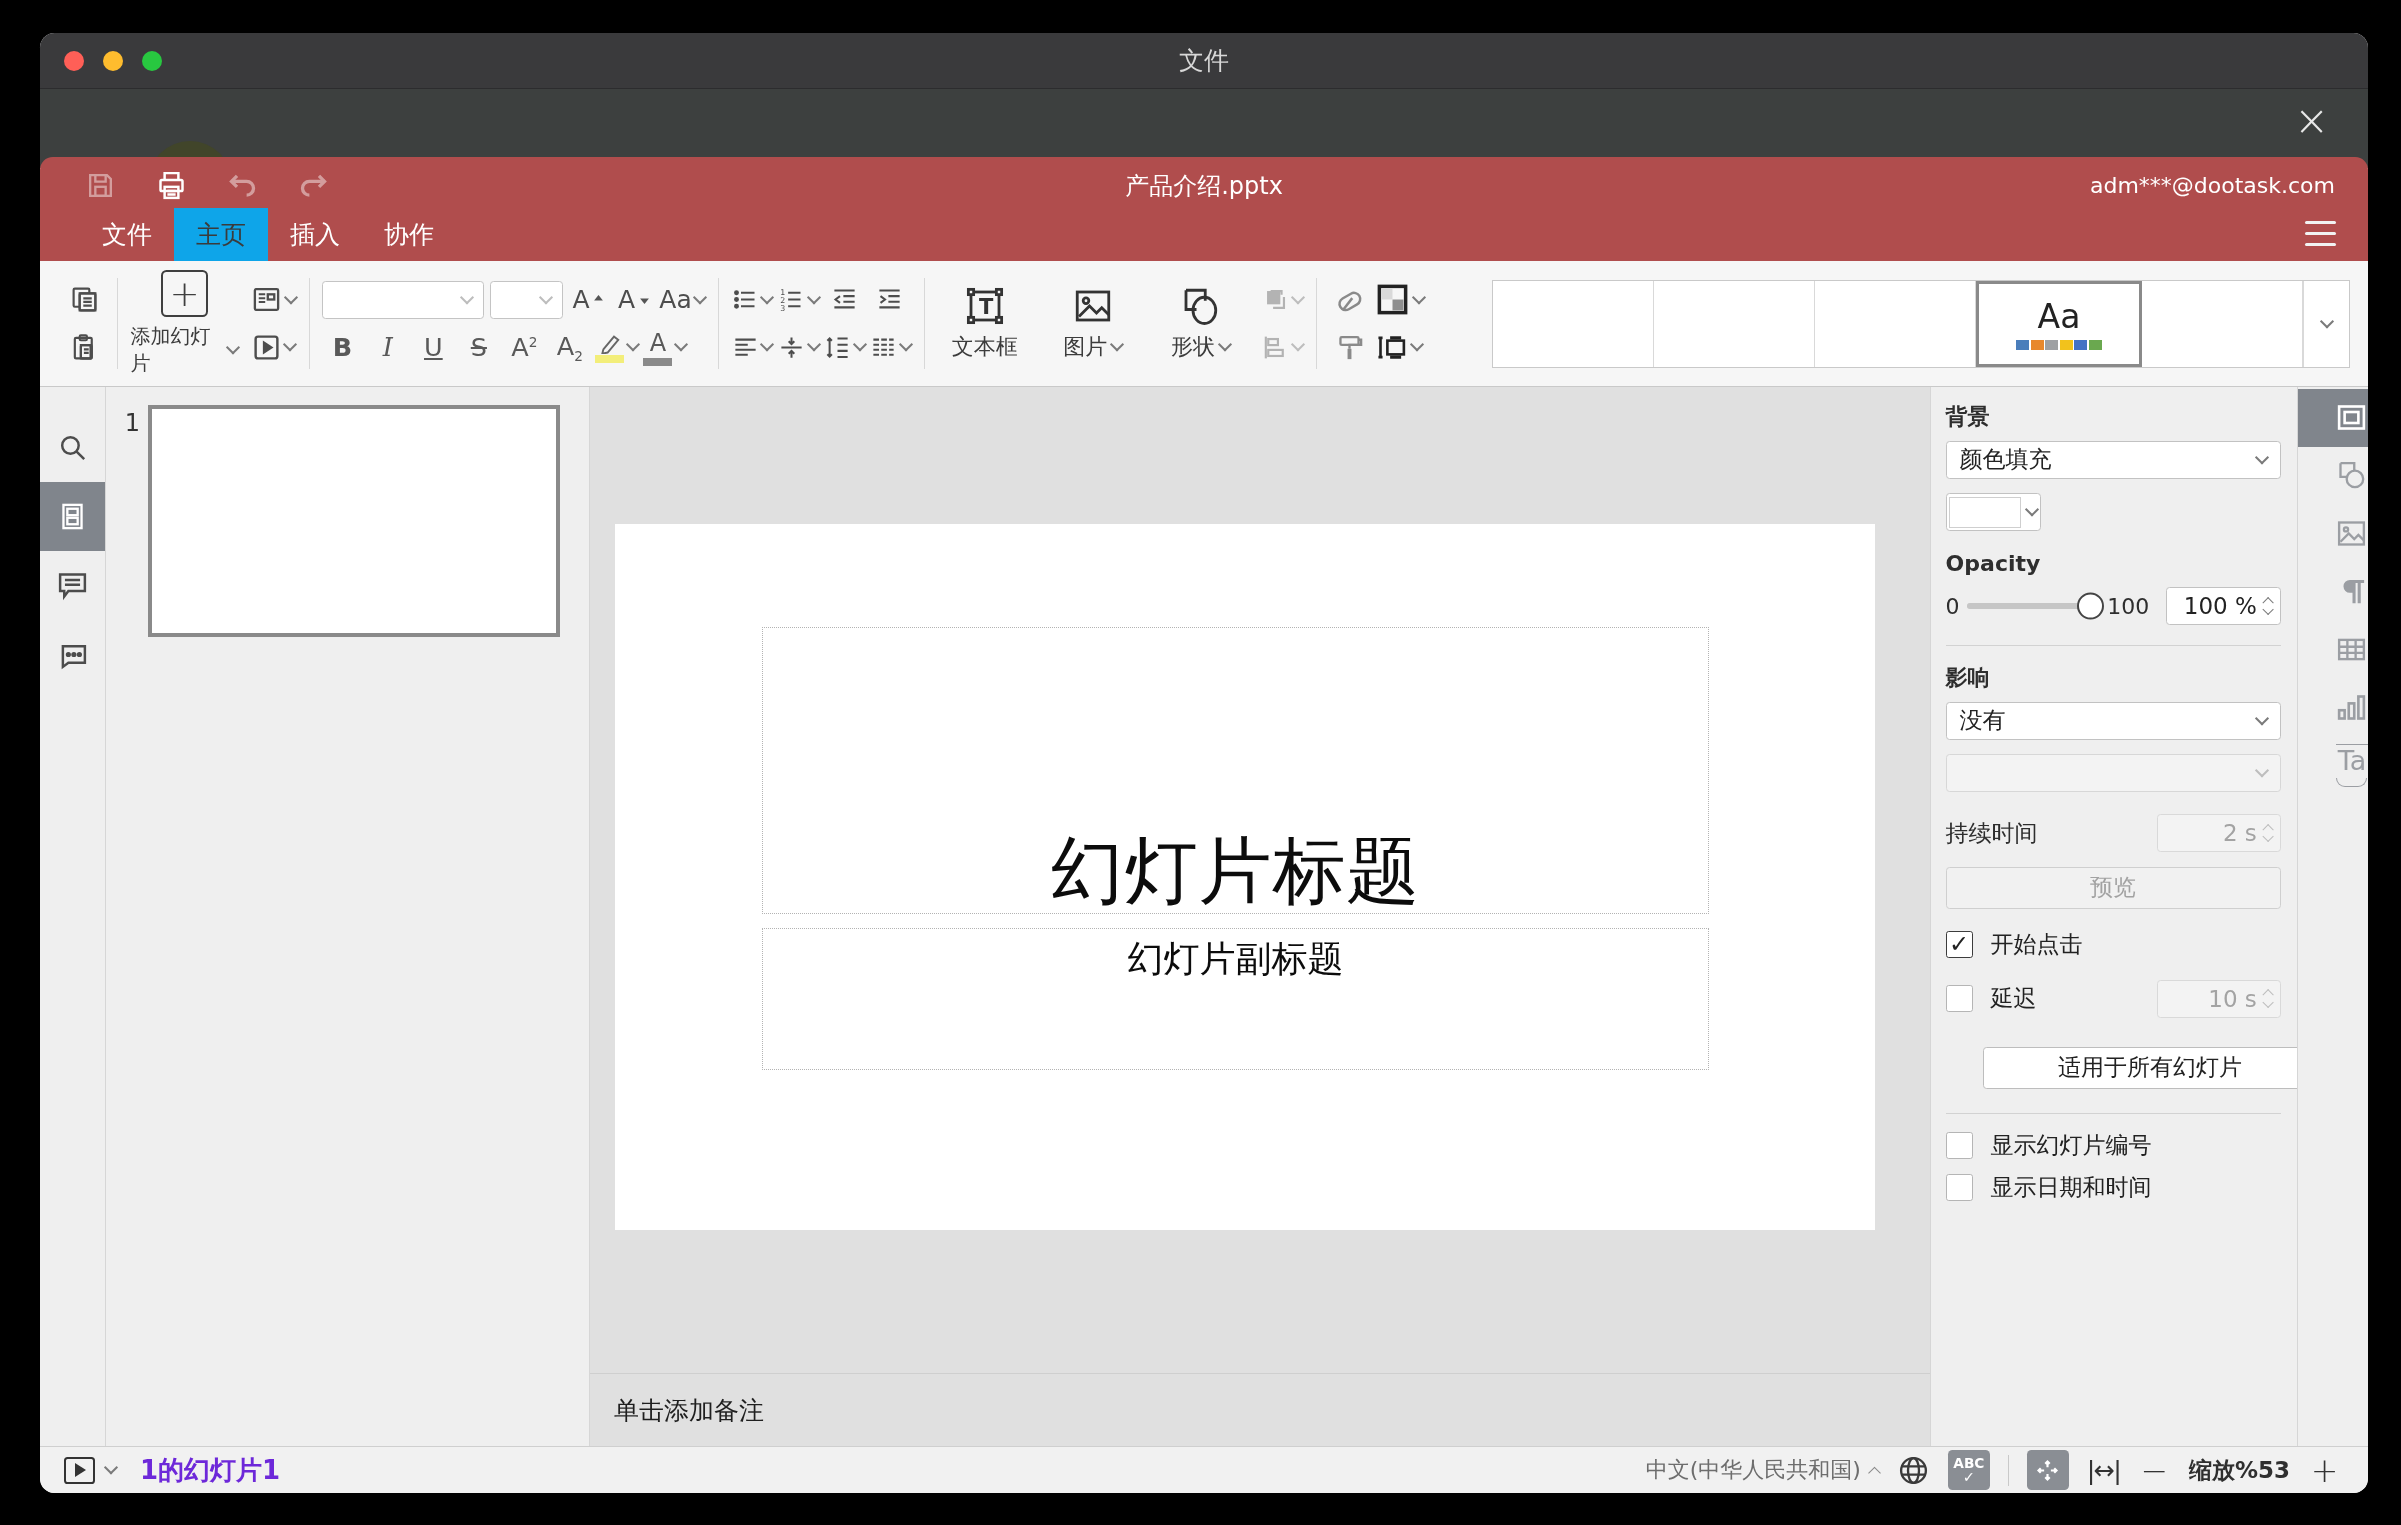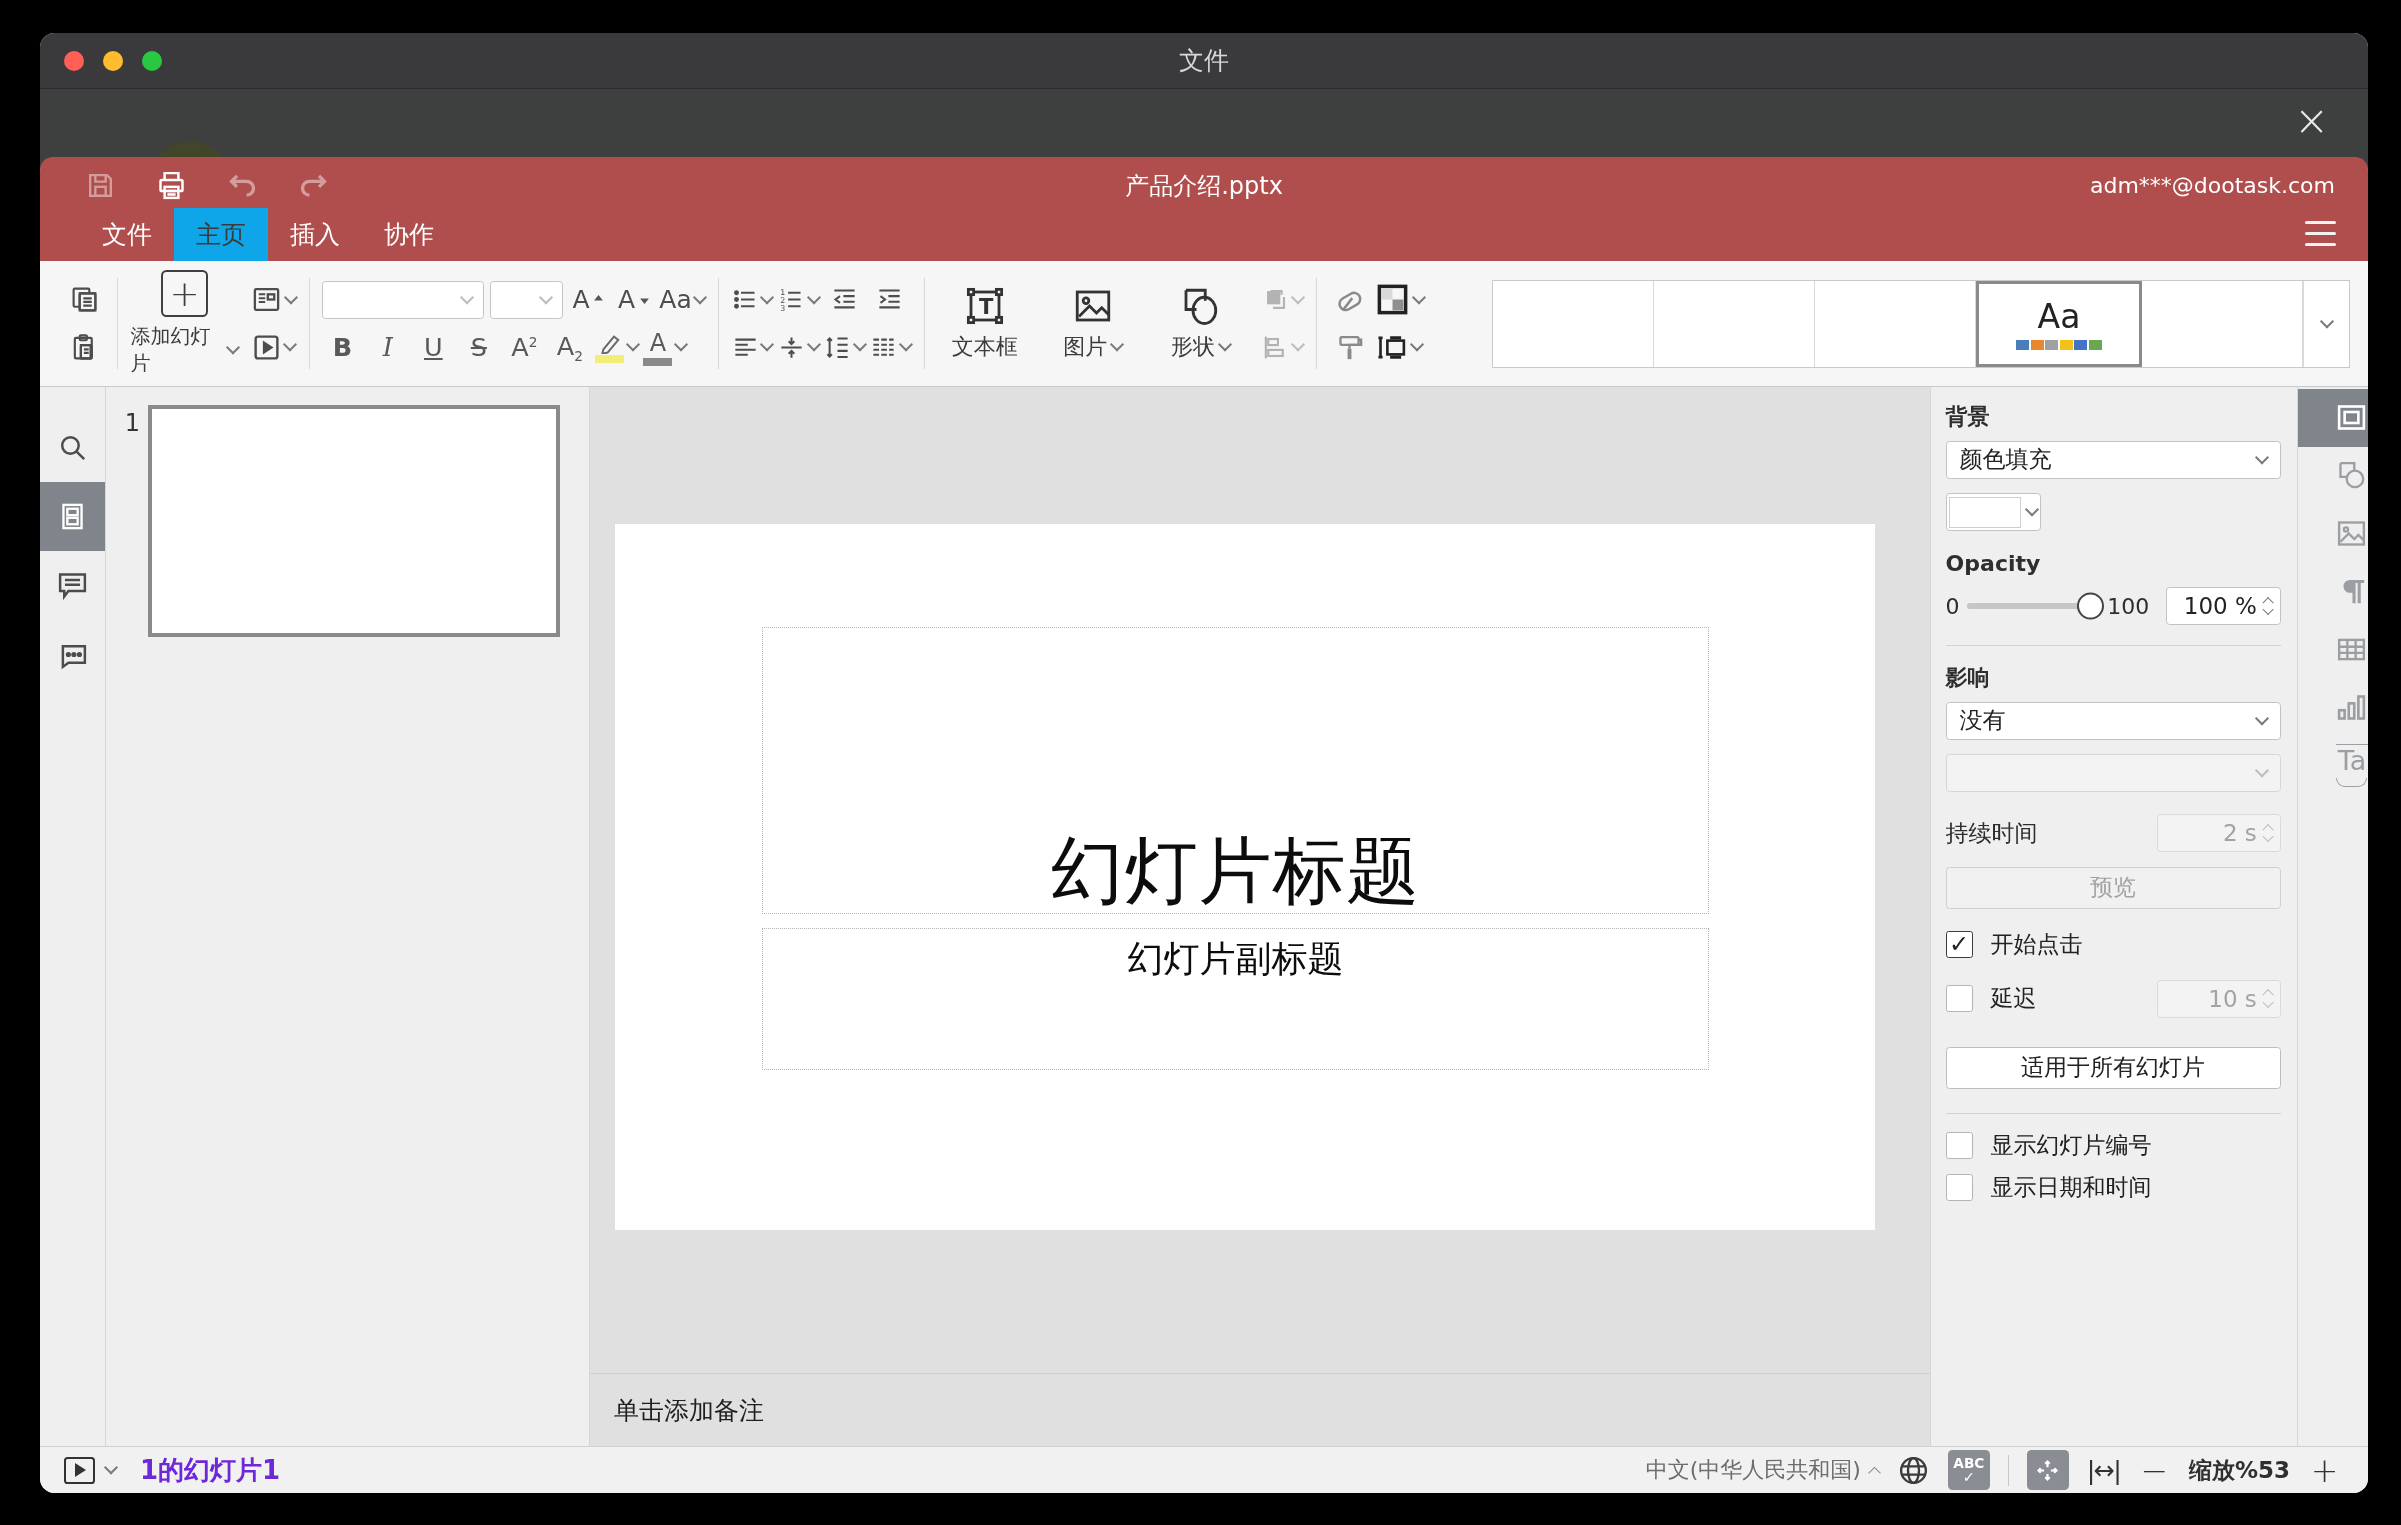--- a/index.html
+++ b/index.html
@@ -620,21 +620,21 @@
           <span class="cbox"></span>
           <span class="cblabel">延迟</span>
           <div class="spin disabled" style="width:124px;">
             <span class="val">10 s</span>
             <span class="spin-arrows">
                 <span class="chev up dim"></span>
                 <span class="chev dim"></span>
               </span>
           </div>
         </div>
-        <div class="pbtn enabled" style="margin-top:29px;">适用于所有幻灯片</div>
+        <div class="pbtn enabled" style="margin-top:29px;margin-left:37px;">适用于所有幻灯片</div>
         <hr class="phr" style="margin-top:24px;">
         <div class="cbrow" style="margin-top:12.8px;">
           <span class="cbox"></span>
           <span class="cblabel">显示幻灯片编号</span>
         </div>
         <div class="cbrow" style="margin-top:11px;">
           <span class="cbox"></span>
           <span class="cblabel">显示日期和时间</span>
         </div>
       </div>

